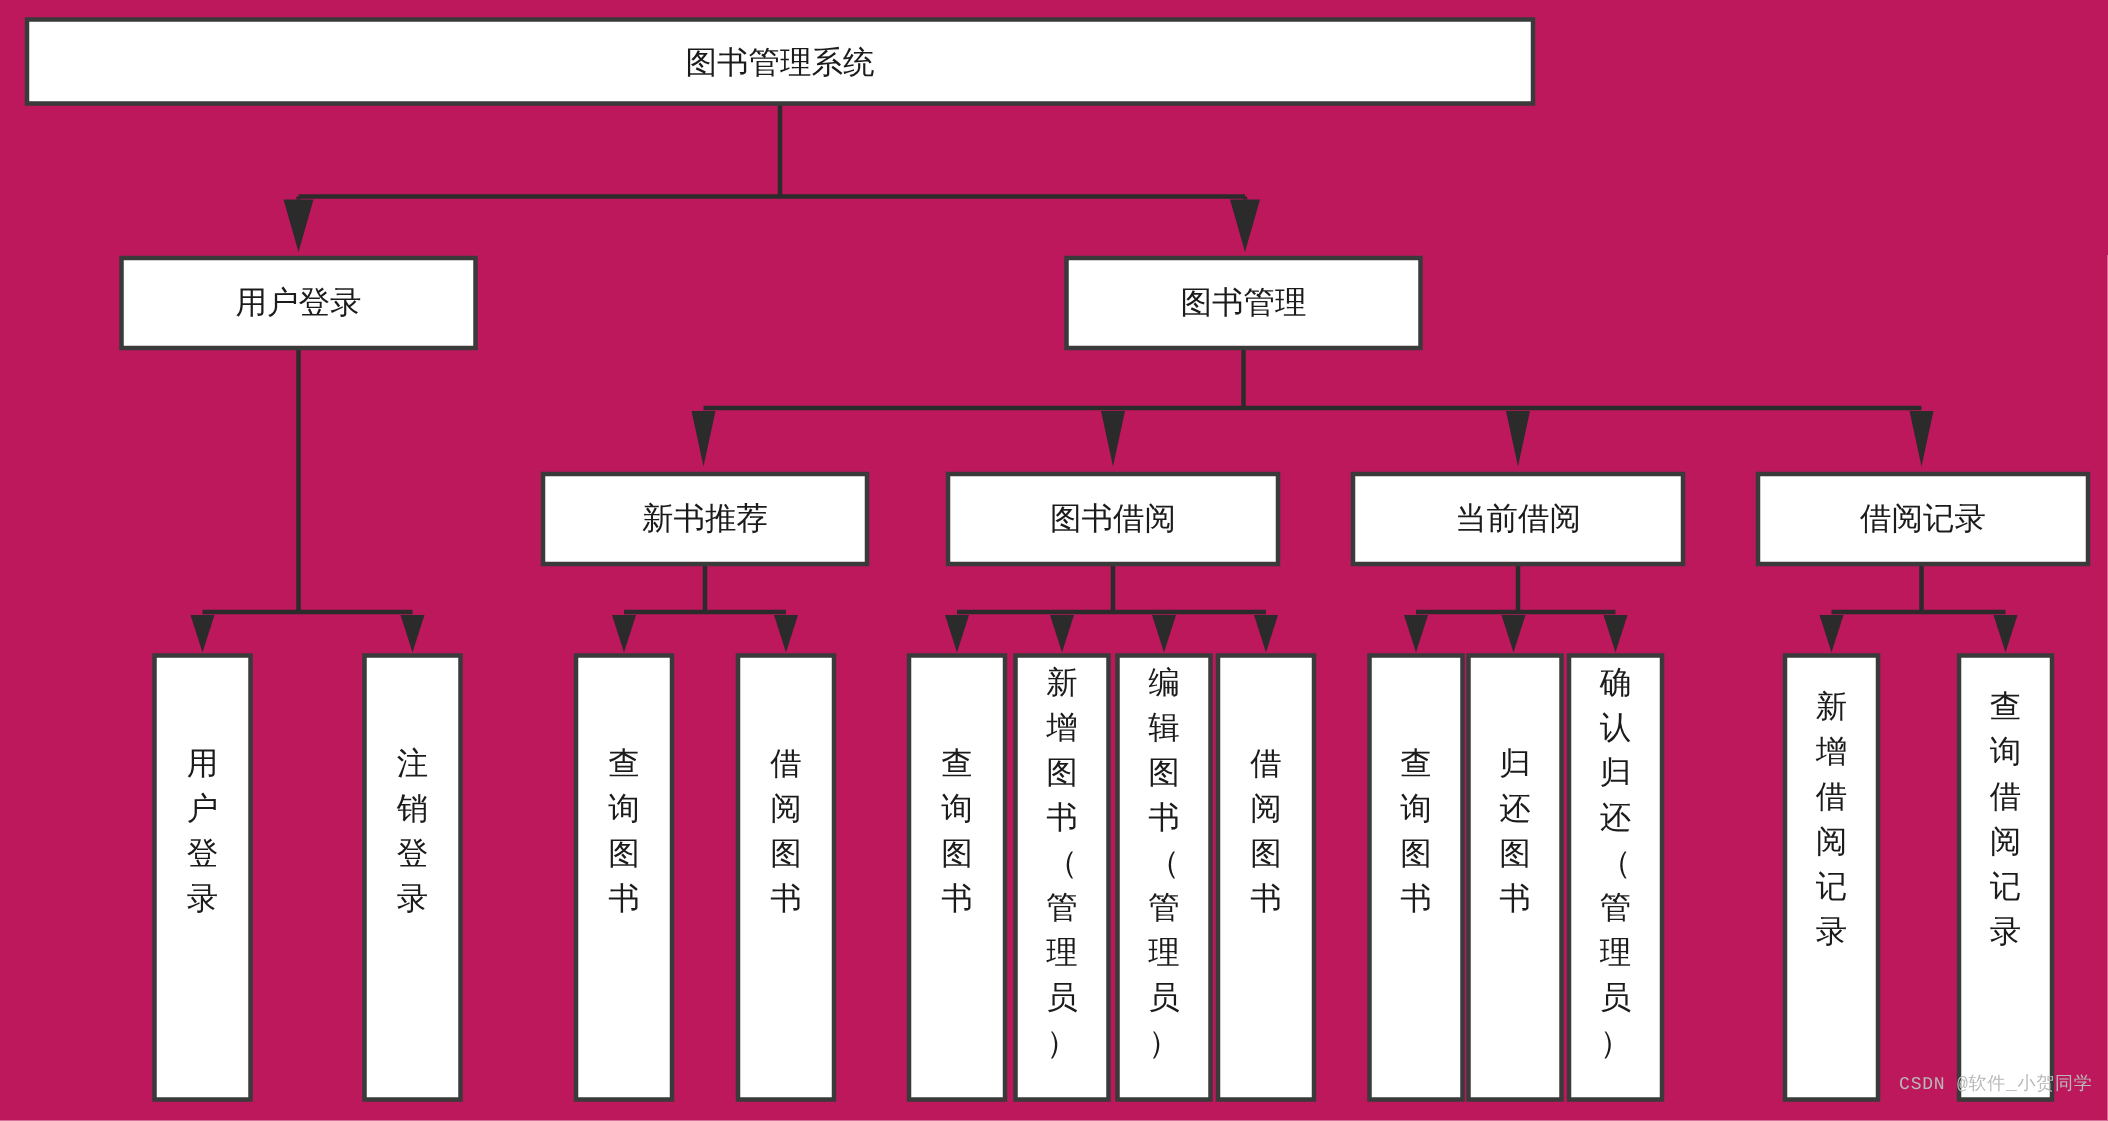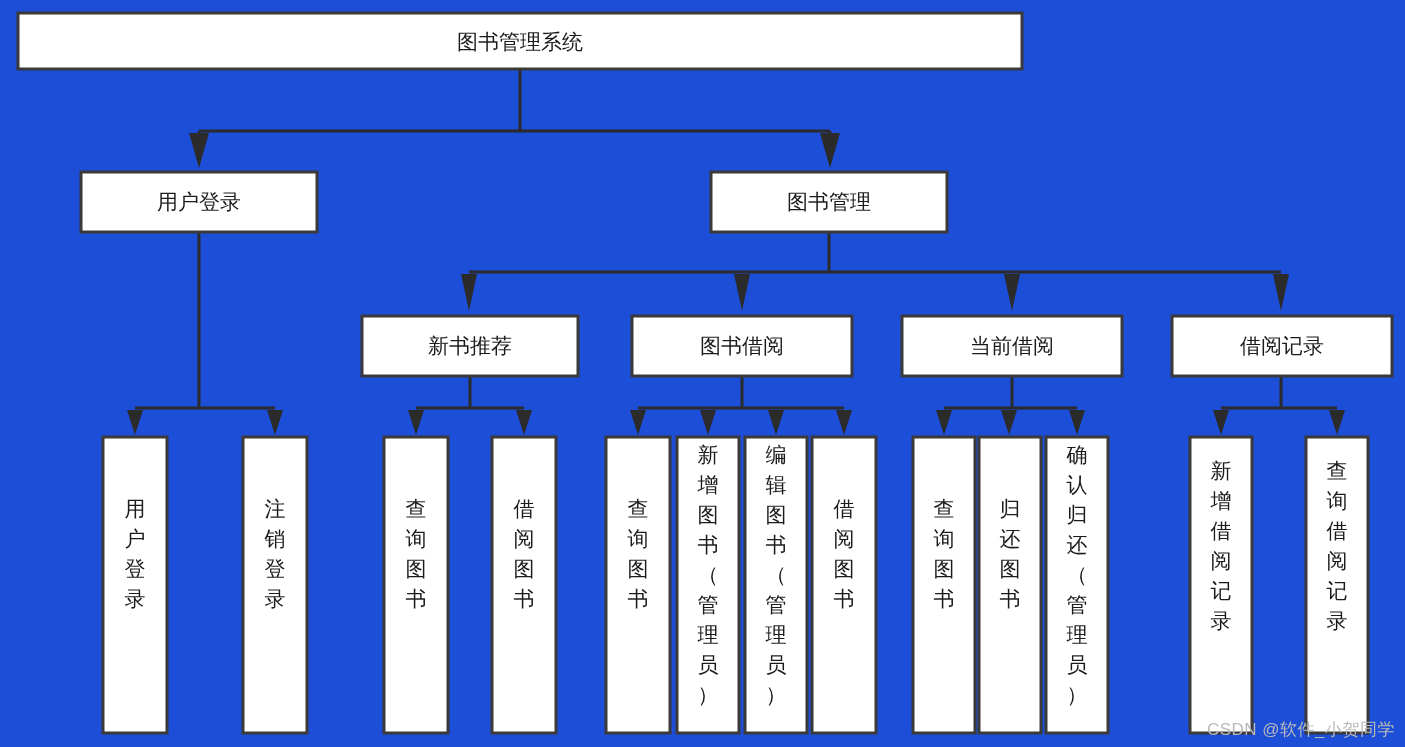--- a/index.html
+++ b/index.html
@@ -10,21 +10,21 @@
   body {
     width: 1405px;
     height: 747px;
     font-family: "DejaVu Sans", "Liberation Sans", sans-serif;
     overflow: hidden;
   }
   #diagram-root {
     position: relative;
     width: 1405px;
     height: 747px;
-    background: #1d4ed8;
+    background: #be185d;
   }
   svg.flow {
     position: absolute;
     left: 0;
     top: 0;
     width: 1405px;
     height: 747px;
   }
   .node-rect {
     fill: #ffffff;
@@ -49,24 +49,24 @@
     stroke-width: 3;
     fill: none;
   }
   .arrow-head {
     fill: #2b2b2b;
     stroke: none;
   }
   .watermark {
     position: absolute;
     right: 10px;
-    bottom: 6px;
+    bottom: 16px;
     color: #b9b9b9;
-    font-size: 17px;
-    font-family: Liberation Sans, sans-serif;
+    font-size: 12px;
+    font-family: Liberation Mono, monospace;
     letter-spacing: 0.5px;
     white-space: nowrap;
     pointer-events: none;
   }
 </style>
 </head>
 <body>
 
 <div id="diagram-root">
 

